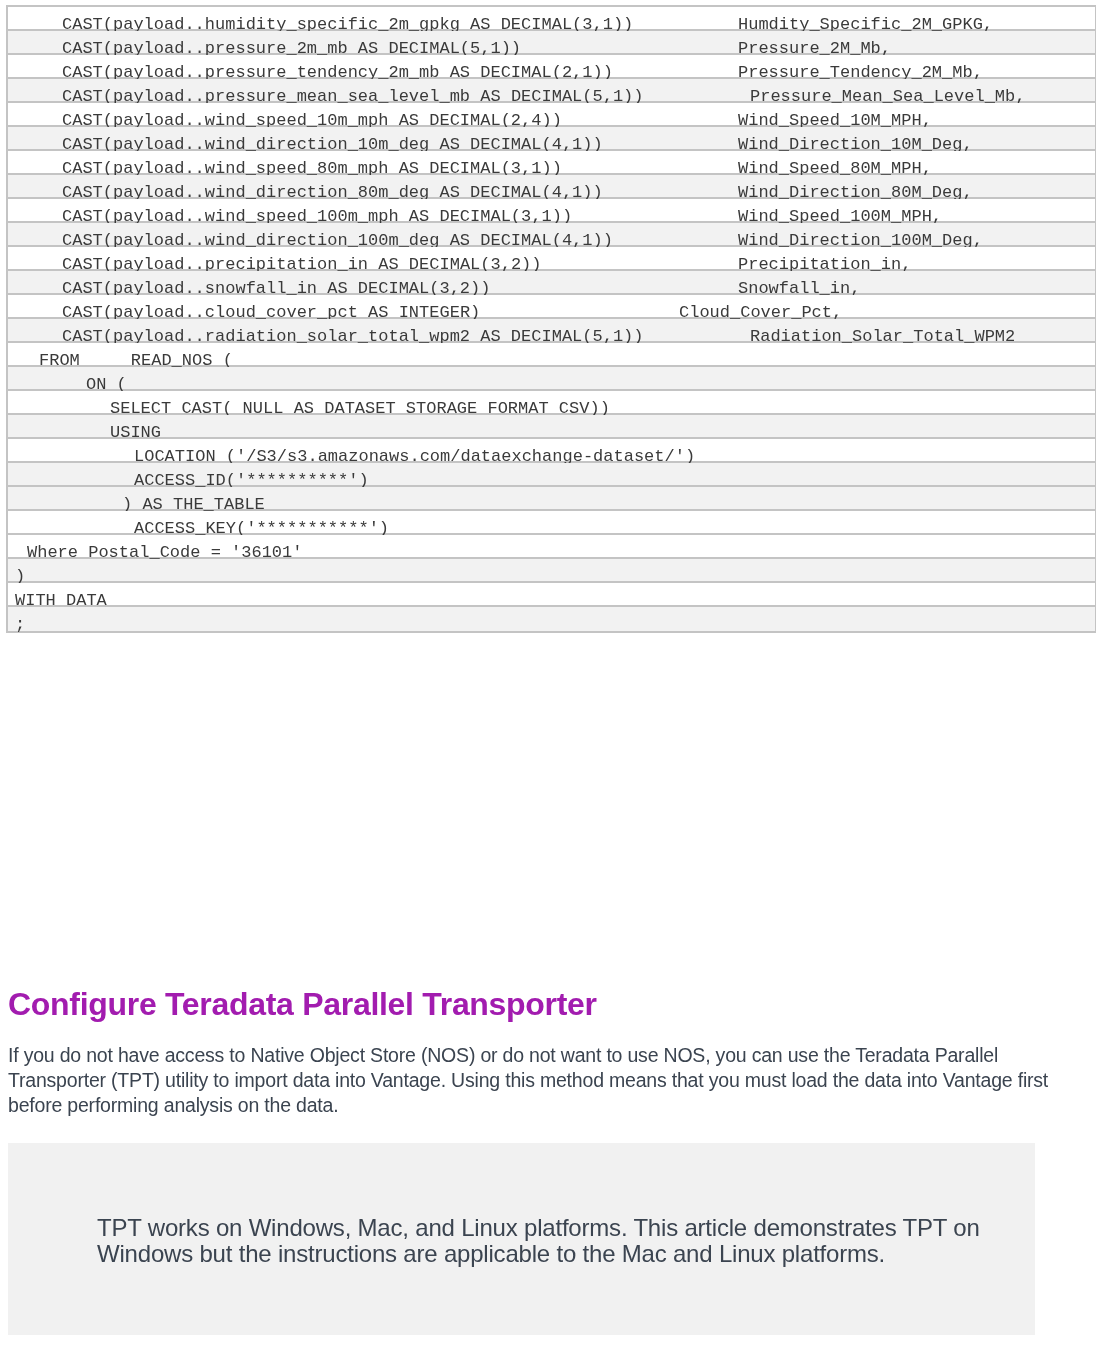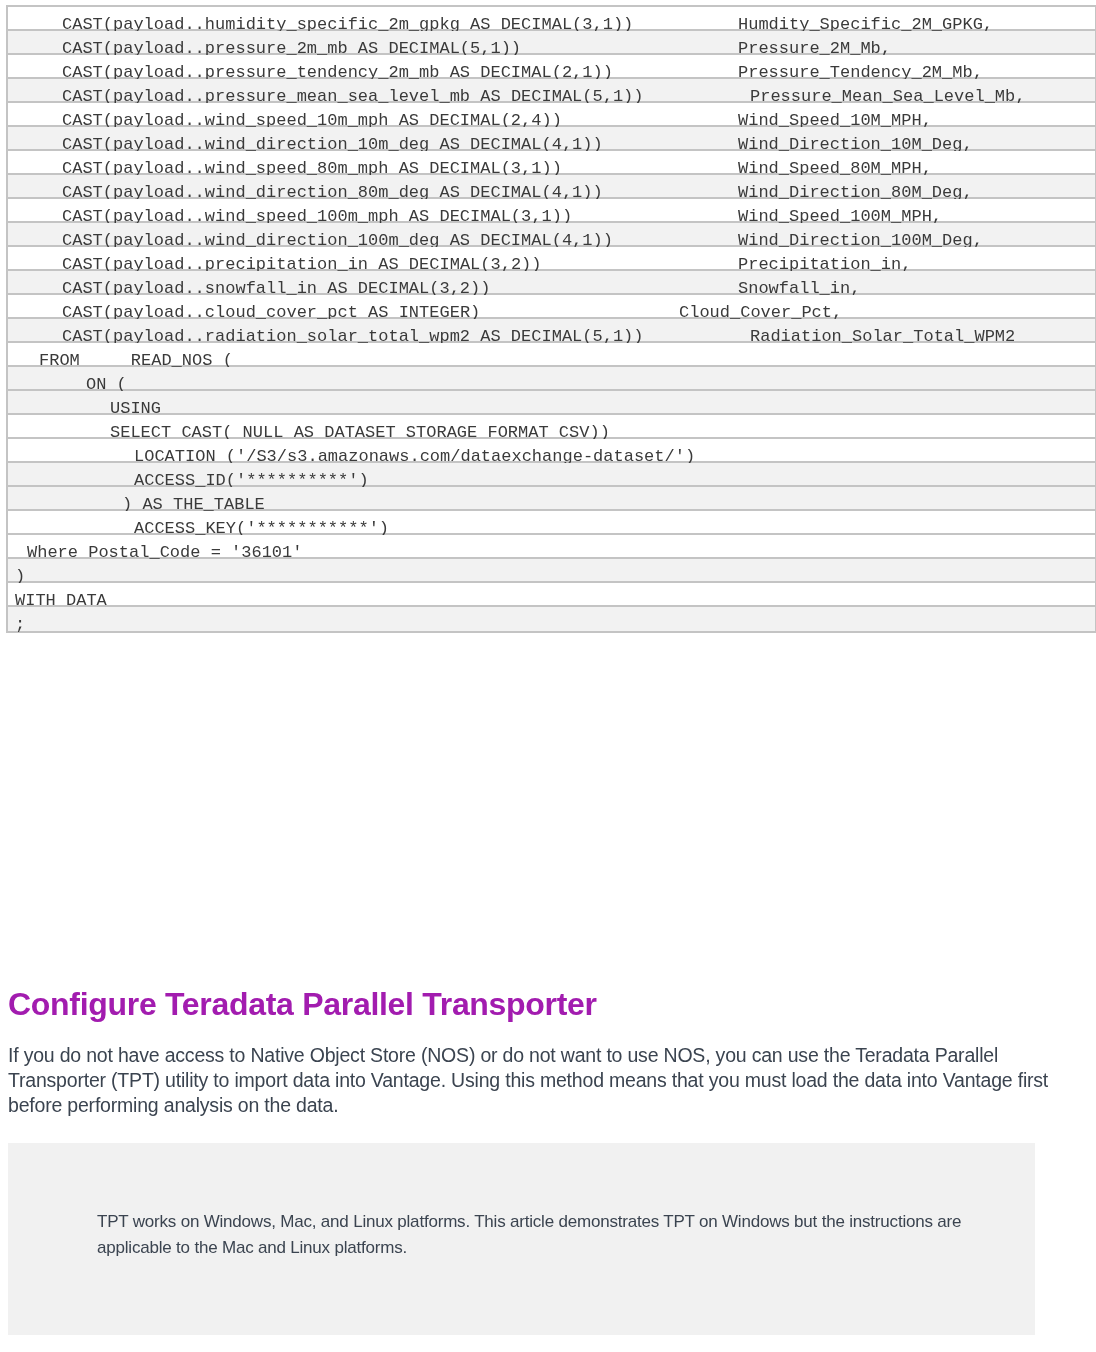--- a/index.html
+++ b/index.html
@@ -66,24 +66,24 @@
       position: absolute;
       left: 8px;
       top: 1143px;
       width: 1027px;
       height: 192px;
       background: #f1f1f1;
     }
     .note-text {
       position: absolute;
       left: 89px;
-      top: 66px;
+      top: 72px;
       width: 900px;
       margin: 0;
-      font-size: 17px;
+      font-size: 24px;
       line-height: 26px;
       color: #3b4450;
       letter-spacing: -0.2px;
     }
   </style>
 </head>
 <body>
 
 <div class="code-table" id="code-table">
     <div class="code-row odd"><span class="left" style="left: 54px;">CAST(payload..humidity_specific_2m_gpkg AS DECIMAL(3,1))</span><span class="right" style="left: 730px;">Humdity_Specific_2M_GPKG,</span></div>
@@ -95,22 +95,22 @@
     <div class="code-row odd"><span class="left" style="left: 54px;">CAST(payload..wind_speed_80m_mph AS DECIMAL(3,1))</span><span class="right" style="left: 730px;">Wind_Speed_80M_MPH,</span></div>
     <div class="code-row even"><span class="left" style="left: 54px;">CAST(payload..wind_direction_80m_deg AS DECIMAL(4,1))</span><span class="right" style="left: 730px;">Wind_Direction_80M_Deg,</span></div>
     <div class="code-row odd"><span class="left" style="left: 54px;">CAST(payload..wind_speed_100m_mph AS DECIMAL(3,1))</span><span class="right" style="left: 730px;">Wind_Speed_100M_MPH,</span></div>
     <div class="code-row even"><span class="left" style="left: 54px;">CAST(payload..wind_direction_100m_deg AS DECIMAL(4,1))</span><span class="right" style="left: 730px;">Wind_Direction_100M_Deg,</span></div>
     <div class="code-row odd"><span class="left" style="left: 54px;"><span>CAST(payload..</span><span class="squiggle">precipitation_in</span><span> AS DECIMAL(3,2))</span></span><span class="right" style="left: 730px;"><span class="squiggle">Precipitation_in</span><span>,</span></span></div>
     <div class="code-row even"><span class="left" style="left: 54px;"><span>CAST(payload..</span><span class="squiggle">snowfall_in</span><span> AS DECIMAL(3,2))</span></span><span class="right" style="left: 730px;"><span class="squiggle">Snowfall_in</span><span>,</span></span></div>
     <div class="code-row odd"><span class="left" style="left: 54px;"><span>CAST(payload..</span><span class="squiggle">cloud_cover_pct</span><span> AS INTEGER)</span></span><span class="right" style="left: 671px;"><span class="squiggle">Cloud_Cover_Pct</span><span>,</span></span></div>
     <div class="code-row even"><span class="left" style="left: 54px;">CAST(payload..radiation_solar_total_wpm2 AS DECIMAL(5,1))</span><span class="right" style="left: 742px;">Radiation_Solar_Total_WPM2</span></div>
     <div class="code-row odd"><span class="left" style="left: 31px;">FROM     READ_NOS (</span></div>
     <div class="code-row even"><span class="left" style="left: 78px;">ON (</span></div>
+    <div class="code-row odd"><span class="left" style="left: 102px;">SELECT CAST( NULL AS DATASET STORAGE FORMAT CSV))</span></div>
     <div class="code-row even"><span class="left" style="left: 102px;">USING</span></div>
-    <div class="code-row odd"><span class="left" style="left: 102px;">SELECT CAST( NULL AS DATASET STORAGE FORMAT CSV))</span></div>
     <div class="code-row odd"><span class="left" style="left: 126px;"><span>LOCATION ('/S3/s3.amazonaws.com/</span><span class="squiggle">dataexchange</span><span>-dataset/')</span></span></div>
     <div class="code-row even"><span class="left" style="left: 126px;">ACCESS_ID('**********')</span></div>
     <div class="code-row even"><span class="left" style="left: 114px;">) AS THE_TABLE</span></div>
     <div class="code-row odd"><span class="left" style="left: 126px;">ACCESS_KEY('***********')</span></div>
     <div class="code-row odd"><span class="left" style="left: 19px;"><span>Where </span><span class="squiggle">Postal_Code</span><span> = '36101'</span></span></div>
     <div class="code-row even"><span class="left" style="left: 7px;">)</span></div>
     <div class="code-row odd"><span class="left" style="left: 7px;">WITH DATA</span></div>
     <div class="code-row even"><span class="left" style="left: 7px;">;</span></div>
   </div>
 

